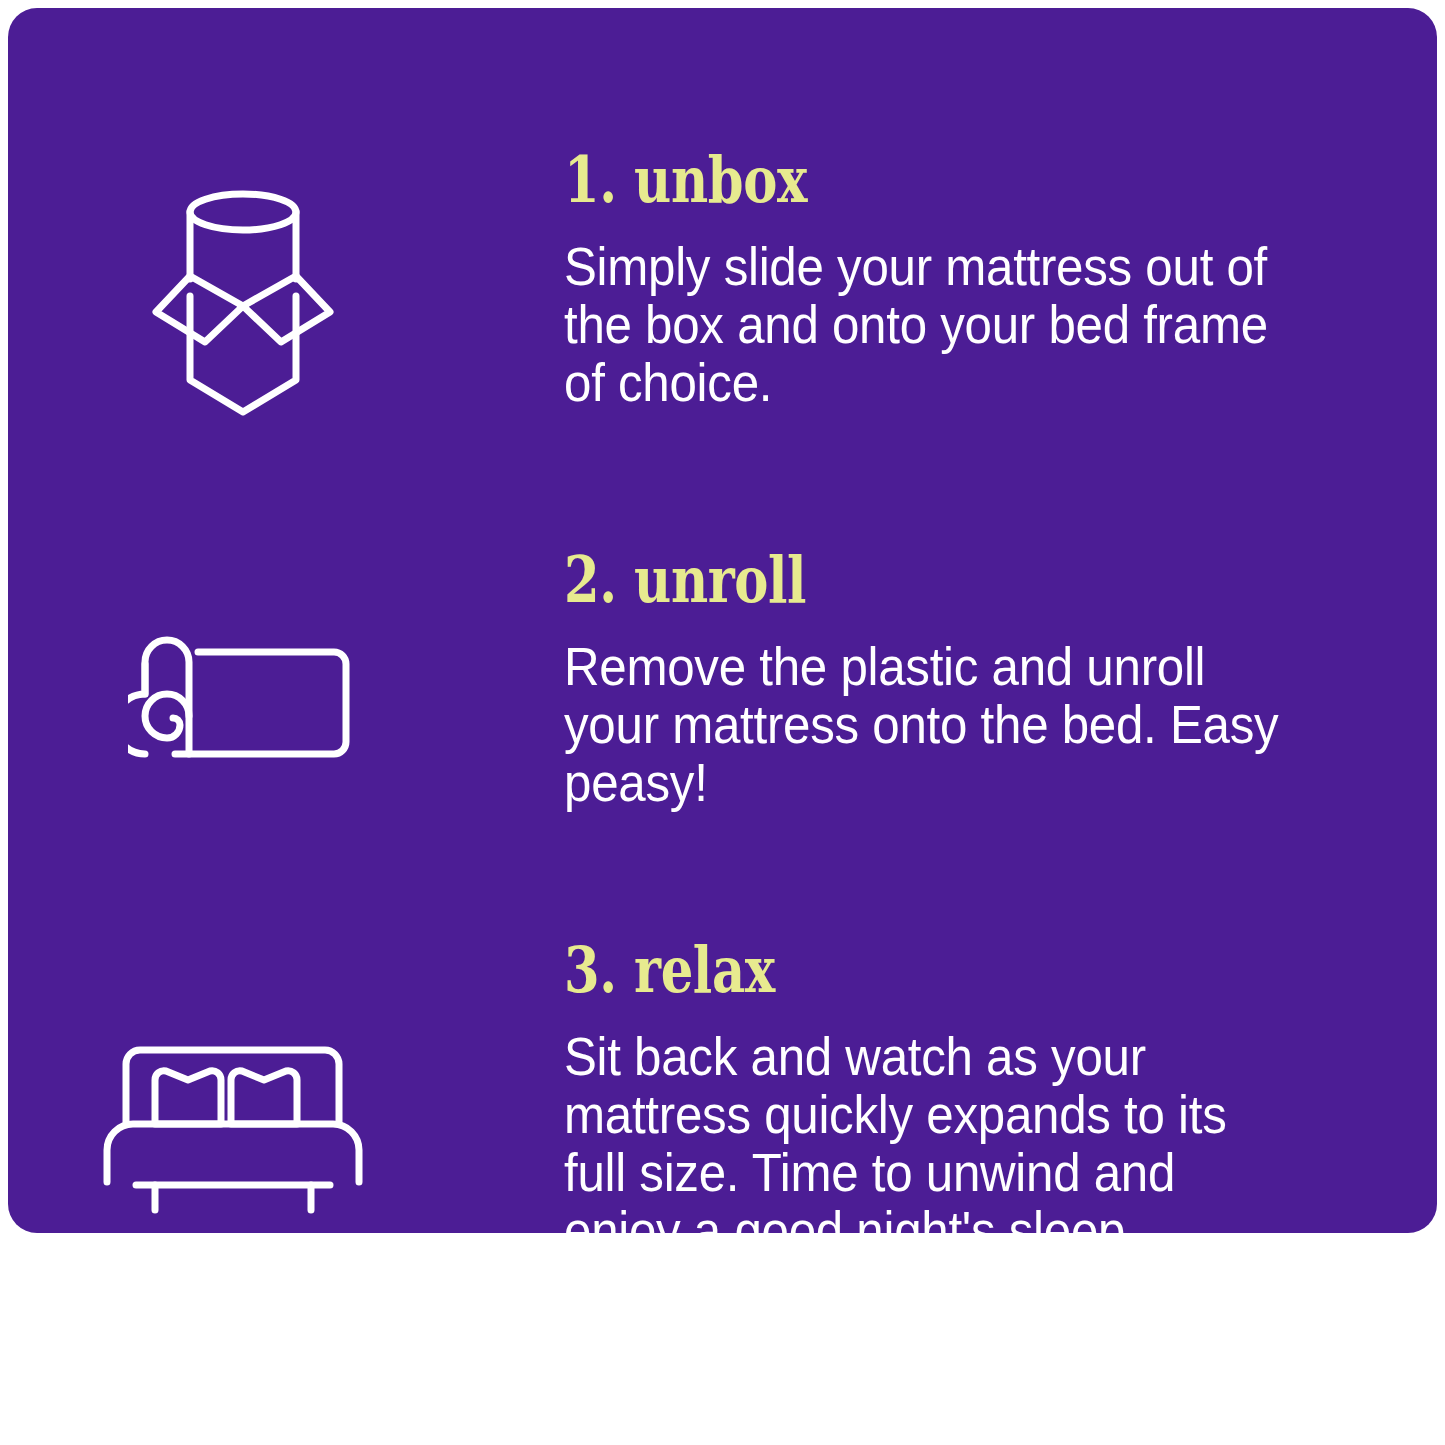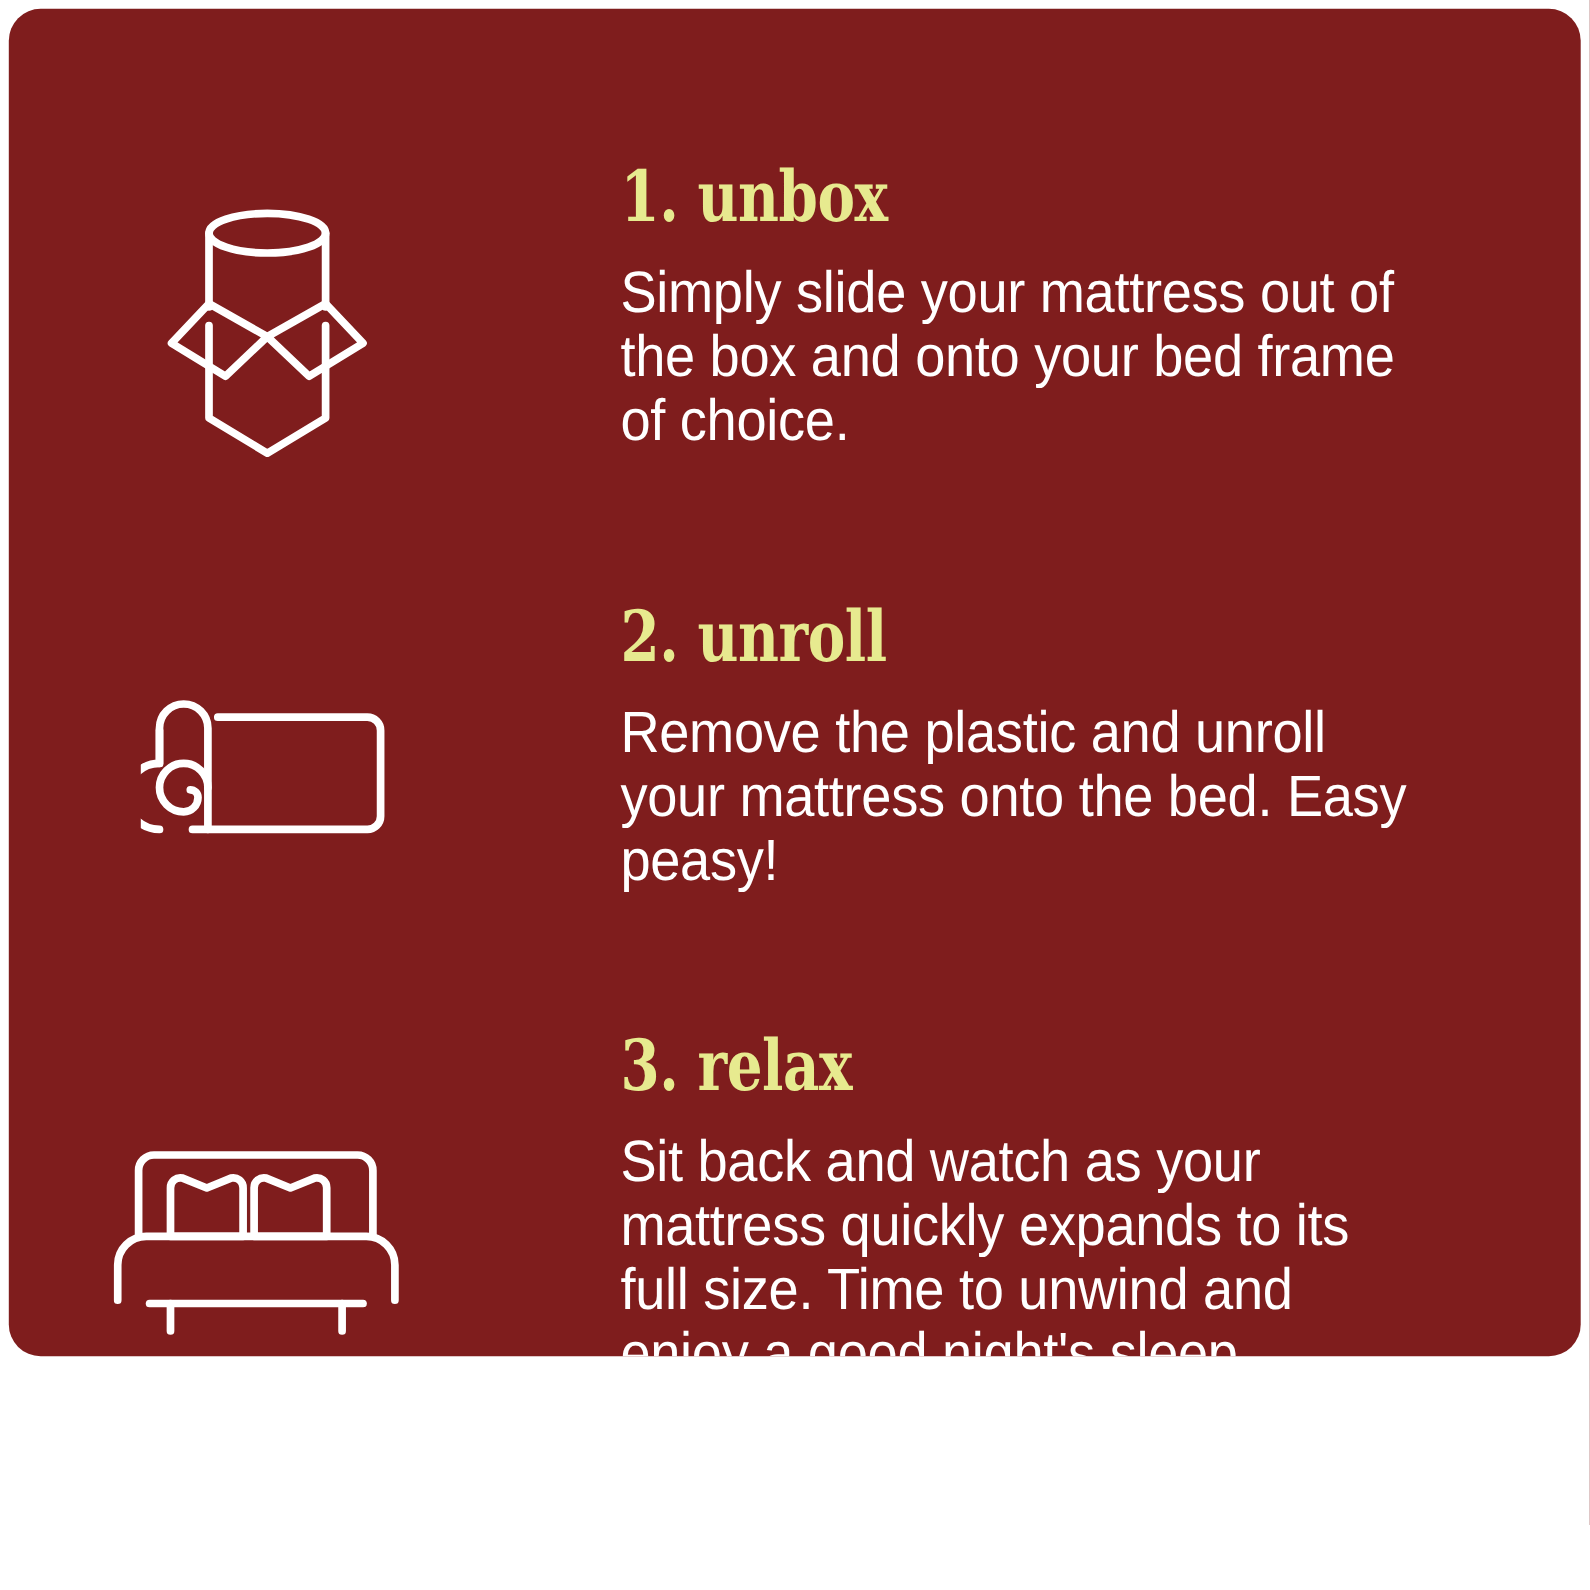--- a/index.html
+++ b/index.html
@@ -14,21 +14,21 @@
     overflow: hidden;
     font-family: "Liberation Sans", sans-serif;
   }
 
   #card {
     position: absolute;
     left: 8px;
     top: 8px;
     width: 1429px;
     height: 1225px;
-    background: #7f1d1d;
+    background: #4c1d95;
     border-radius: 29px;
     overflow: hidden;
   }
 
   .step {
     position: absolute;
     left: 0;
     width: 100%;
   }
 

